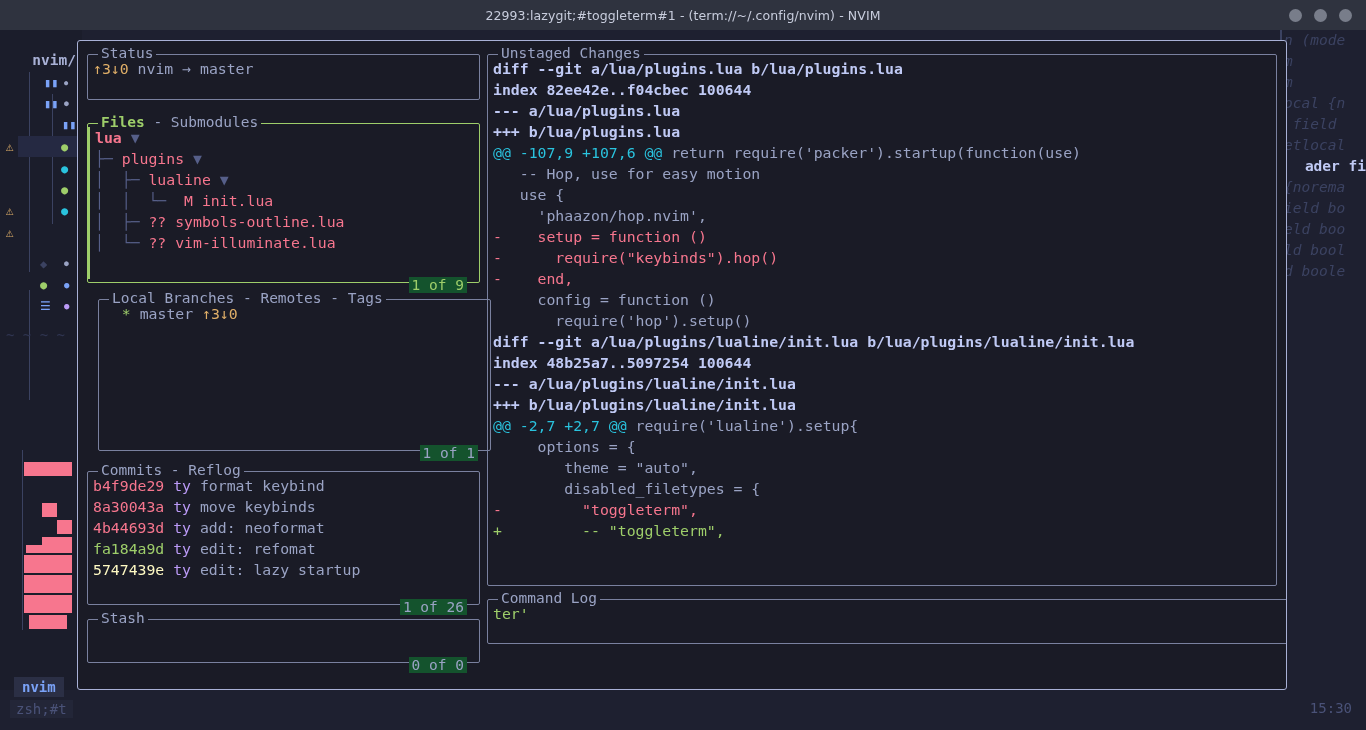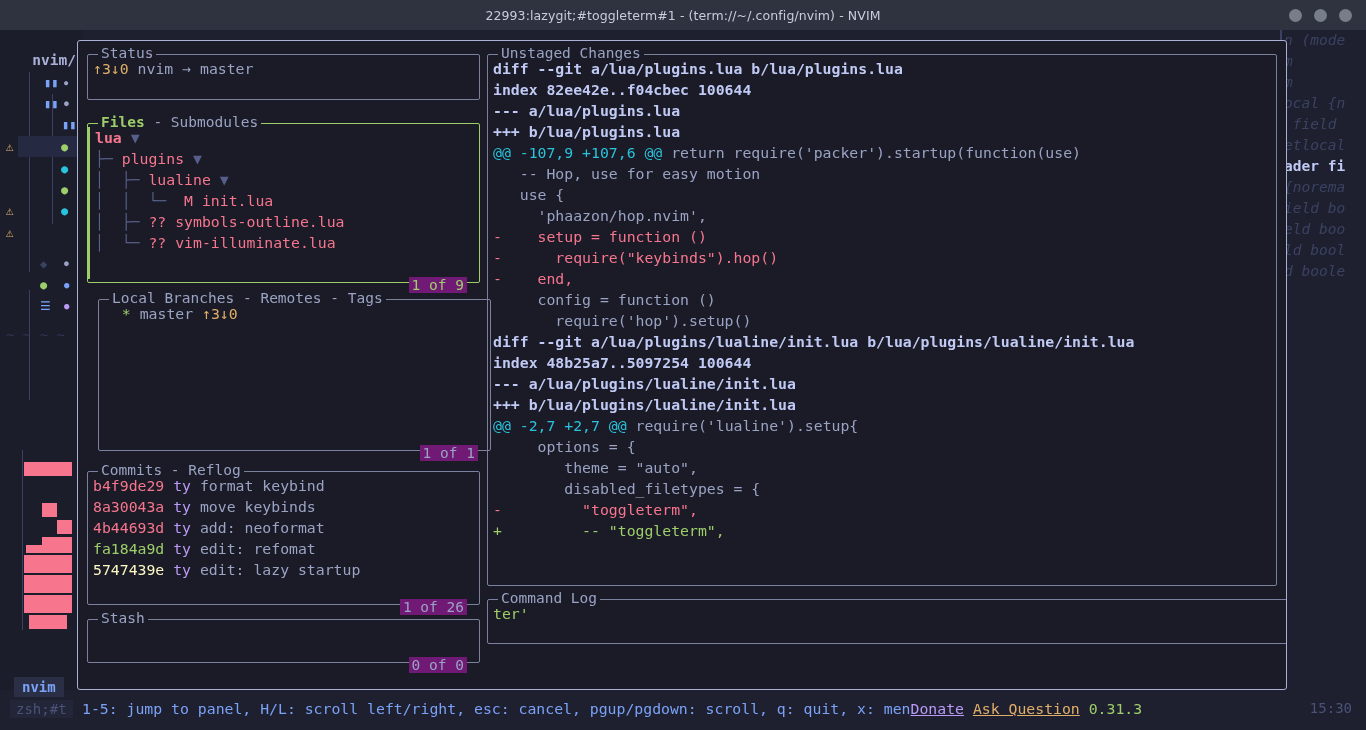--- a/index.html
+++ b/index.html
@@ -54,21 +54,21 @@
     position: absolute; left: 24px; width: 48px; background: #f7768e;
   }
   .bg-code-right {
     position: absolute; right: 0; top: 0; width: 86px; height: 660px;
     overflow: hidden;
   }
   .bg-code-right .ln {
     color: #3b4261; font-size: 14.5px; line-height: 21px;
     white-space: pre; font-style: italic; padding-left: 4px;
   }
-  .bg-code-right .ln.bright { color: #c0caf5; font-style: normal; font-weight: bold; }
+  .bg-code-right .ln.bright { color: #c0caf5; font-style: normal; font-weight: bold; text-align: right; }
   .bg-vsplit {
     position: absolute; right: 84px; top: 0; width: 2px; height: 660px; background: #3b4261;
   }
   .bg-status-nvim {
     position: absolute; left: 14px; bottom: 33px;
     background: #2b2f45; color: #7aa2f7;
     font-weight: bold; font-size: 14px; padding: 2px 8px;
   }
   .bg-status-zsh {
     position: absolute; left: 10px; bottom: 12px;
@@ -94,21 +94,21 @@
   }
   .panel.active { border-color: #9ece6a; }
   .panel-title {
     position: absolute; top: -10px; left: 10px;
     background: #1a1b26; padding: 0 3px;
     font-size: 14.5px; color: #9aa3c4; white-space: nowrap;
   }
   .panel-title .hl { color: #9ece6a; font-weight: bold; }
   .panel-count {
     position: absolute; bottom: -11px; right: 12px;
-    background: #701a75; padding: 0 3px;
+    background: #14532d; padding: 0 3px;
     font-size: 14.5px; color: #9aa3c4; white-space: nowrap;
   }
   .panel.active > .panel-count { color: #9ece6a; }
   .panel-body {
     position: absolute; left: 5px; right: 4px; top: 3px; bottom: 3px;
     overflow: hidden;
   }
   .line {
     font-size: 14.8px; line-height: 21px; white-space: pre; color: #a9b1d6;
   }
@@ -352,15 +352,14 @@
       <span class="panel-title">Command Log</span>
       <div class="panel-body">
         <div id="cmdlog-rows">
             <div class="line c-green">ter'</div>
           </div>
       </div>
     </div>
 
   </div>
 
-  <div class="optionsbar"><span>1-5: jump to panel, H/L: scroll left/right, esc: cancel, pgup/pgdown: scroll, q: quit, x: men</span><span class="link-donate">Donate</span> <span class="link-ask">Ask Question</span> <span class="version">0.31.3</span></div>
 
 </div>
 
 </body></html>

